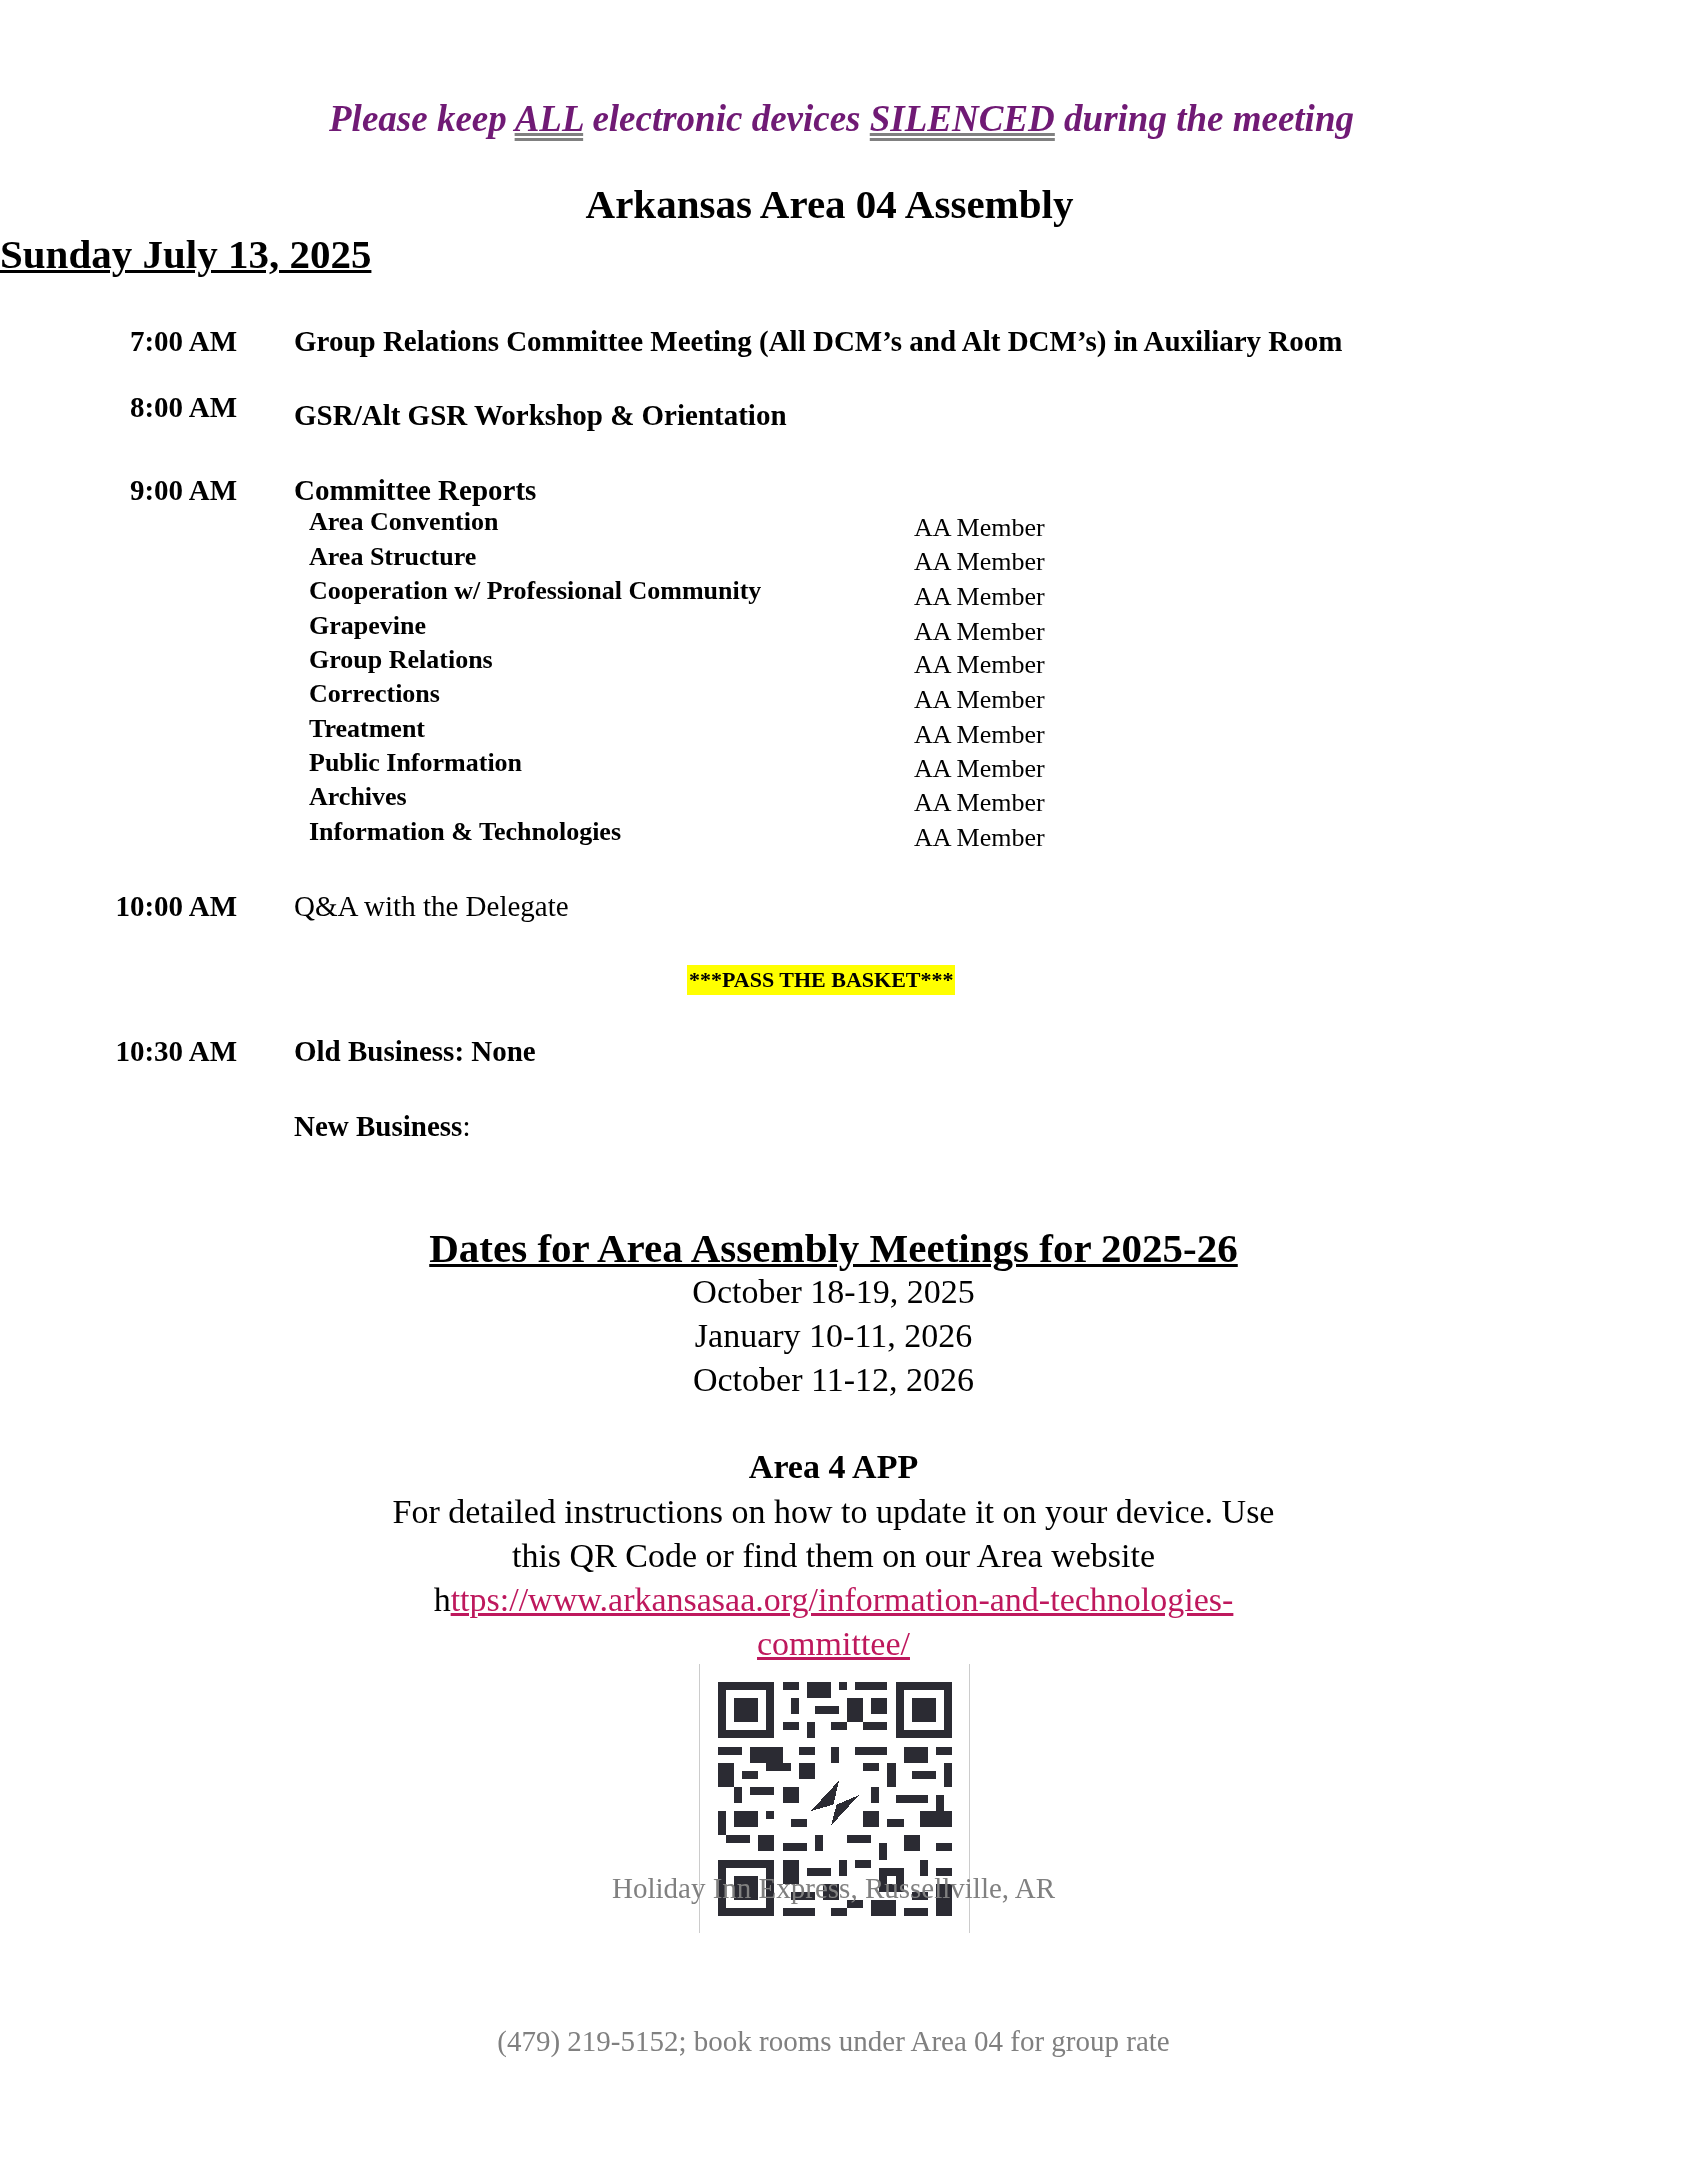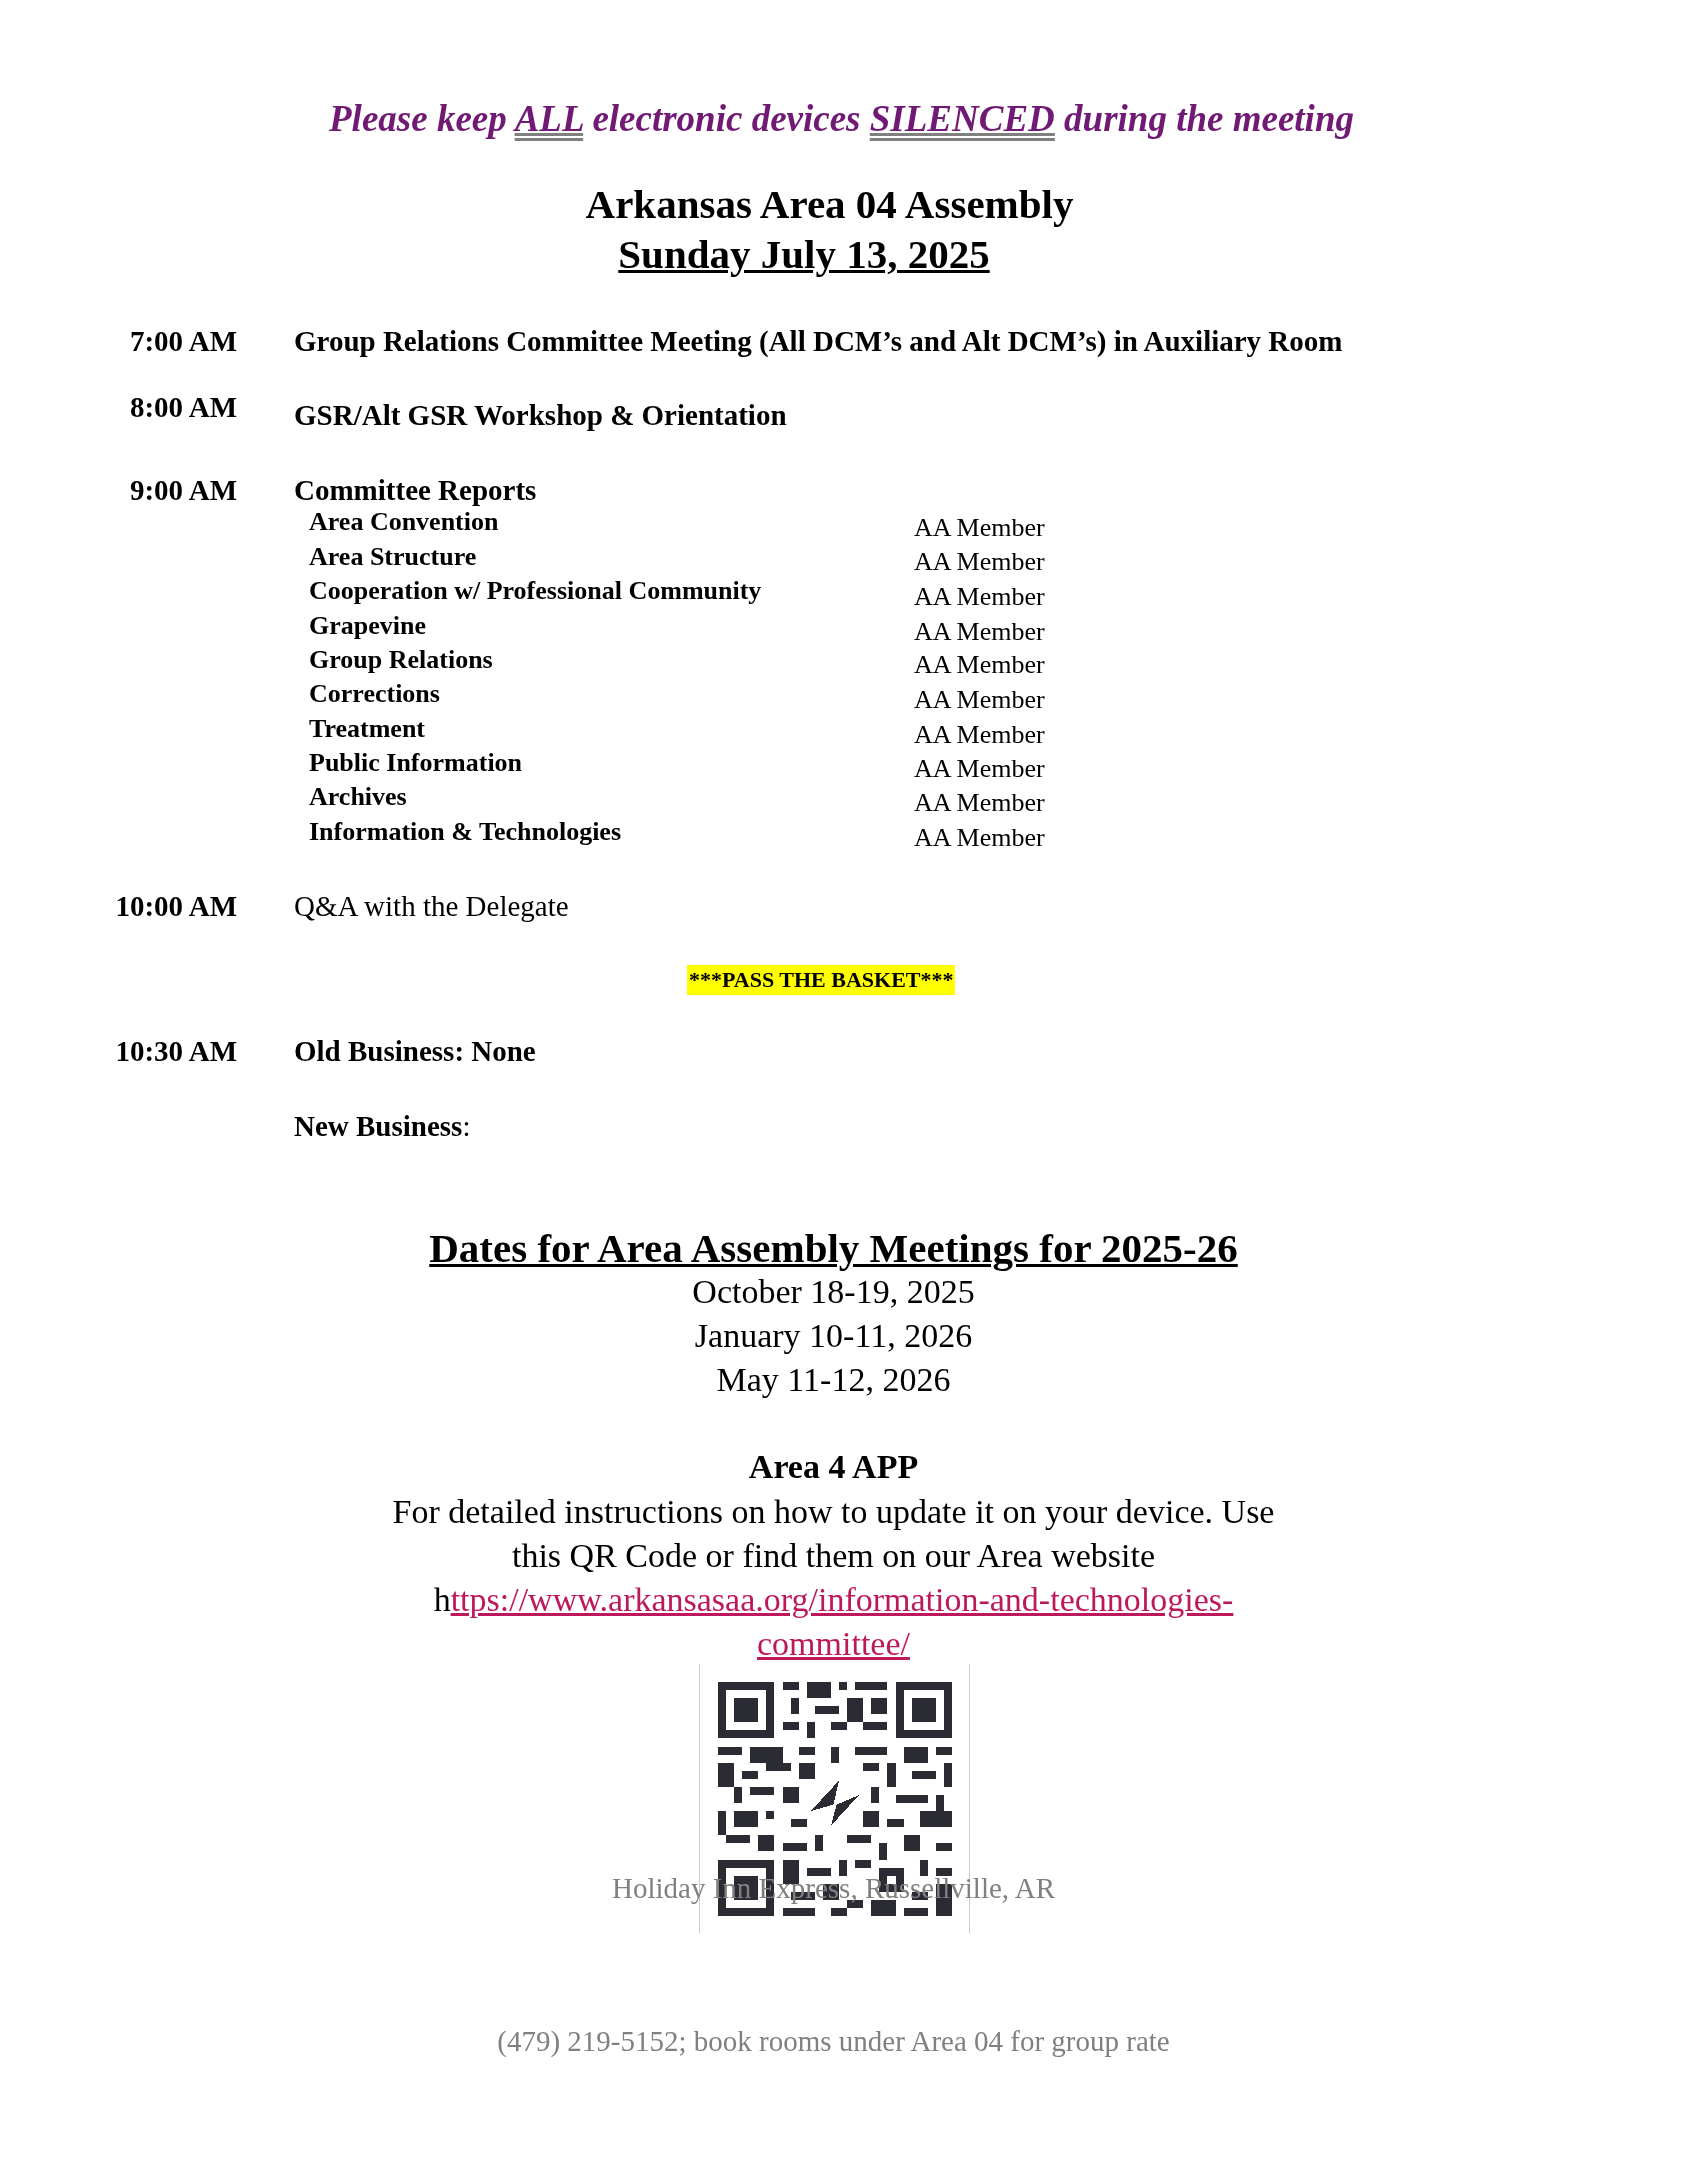--- a/index.html
+++ b/index.html
@@ -28,21 +28,21 @@
   .footer { font-size:29px; color:#808080; left:0; width:1667px; text-align:center; }
 </style>
 </head>
 <body>
 
 <div class="abs center notice">
   <span>Please keep </span><span class="dbl">ALL</span><span> electronic devices </span><span class="dbl">SILENCED</span><span> during the meeting</span>
 </div>
 
 <div class="abs title" style="left:0;width:1659px;text-align:center;">Arkansas Area 04 Assembly</div>
-<div class="abs subtitle" style="left:0;width:1608px;text-align:center;">Sunday July 13, 2025</div>
+<div class="abs subtitle" style="left:0;width:1608px;text-align:left;">Sunday July 13, 2025</div>
 
 <div class="abs time" style="top:325px;">7:00 AM</div>
 <div class="abs item" style="top:325px;">Group Relations Committee Meeting (All DCM’s and Alt DCM’s) in Auxiliary Room</div>
 
 <div class="abs time" style="top:391px;">8:00 AM</div>
 <div class="abs item" style="top:399px;">GSR/Alt GSR Workshop &amp; Orientation</div>
 
 <div class="abs time" style="top:474px;">9:00 AM</div>
 <div class="abs item" style="top:474px;">Committee Reports</div>
 
@@ -75,21 +75,21 @@
 <div class="abs basket">***PASS THE BASKET***</div>
 
 <div class="abs time wide" style="top:1035px;">10:30 AM</div>
 <div class="abs item" style="top:1035px;">Old Business: None</div>
 
 <div class="abs item" style="top:1110px;"><span>New Business</span><span style="font-weight:normal">:</span></div>
 
 <div class="abs dates-h">Dates for Area Assembly Meetings for 2025-26</div>
 <div class="abs date-line" style="top:1273px;">October 18-19, 2025</div>
 <div class="abs date-line" style="top:1317px;">January 10-11, 2026</div>
-<div class="abs date-line" style="top:1361px;">May 11-12, 2026</div>
+<div class="abs date-line" style="top:1361px;">October 11-12, 2026</div>
 
 <div class="abs app-h">Area 4 APP</div>
 <div class="abs app-p" style="top:1493px;">For detailed instructions on how to update it on your device. Use</div>
 <div class="abs app-p" style="top:1537px;">this QR Code or find them on our Area website</div>
 <div class="abs app-p" style="top:1581px;"><span>h</span><span class="link">ttps://www.arkansasaa.org/information-and-technologies-</span></div>
 <div class="abs app-p" style="top:1625px;"><span class="link">committee/</span></div>
 
 <div class="abs qr">
   <svg width="240" height="234" viewBox="0 0 29 29" shape-rendering="crispEdges">
     <g fill="#2b2b33">

